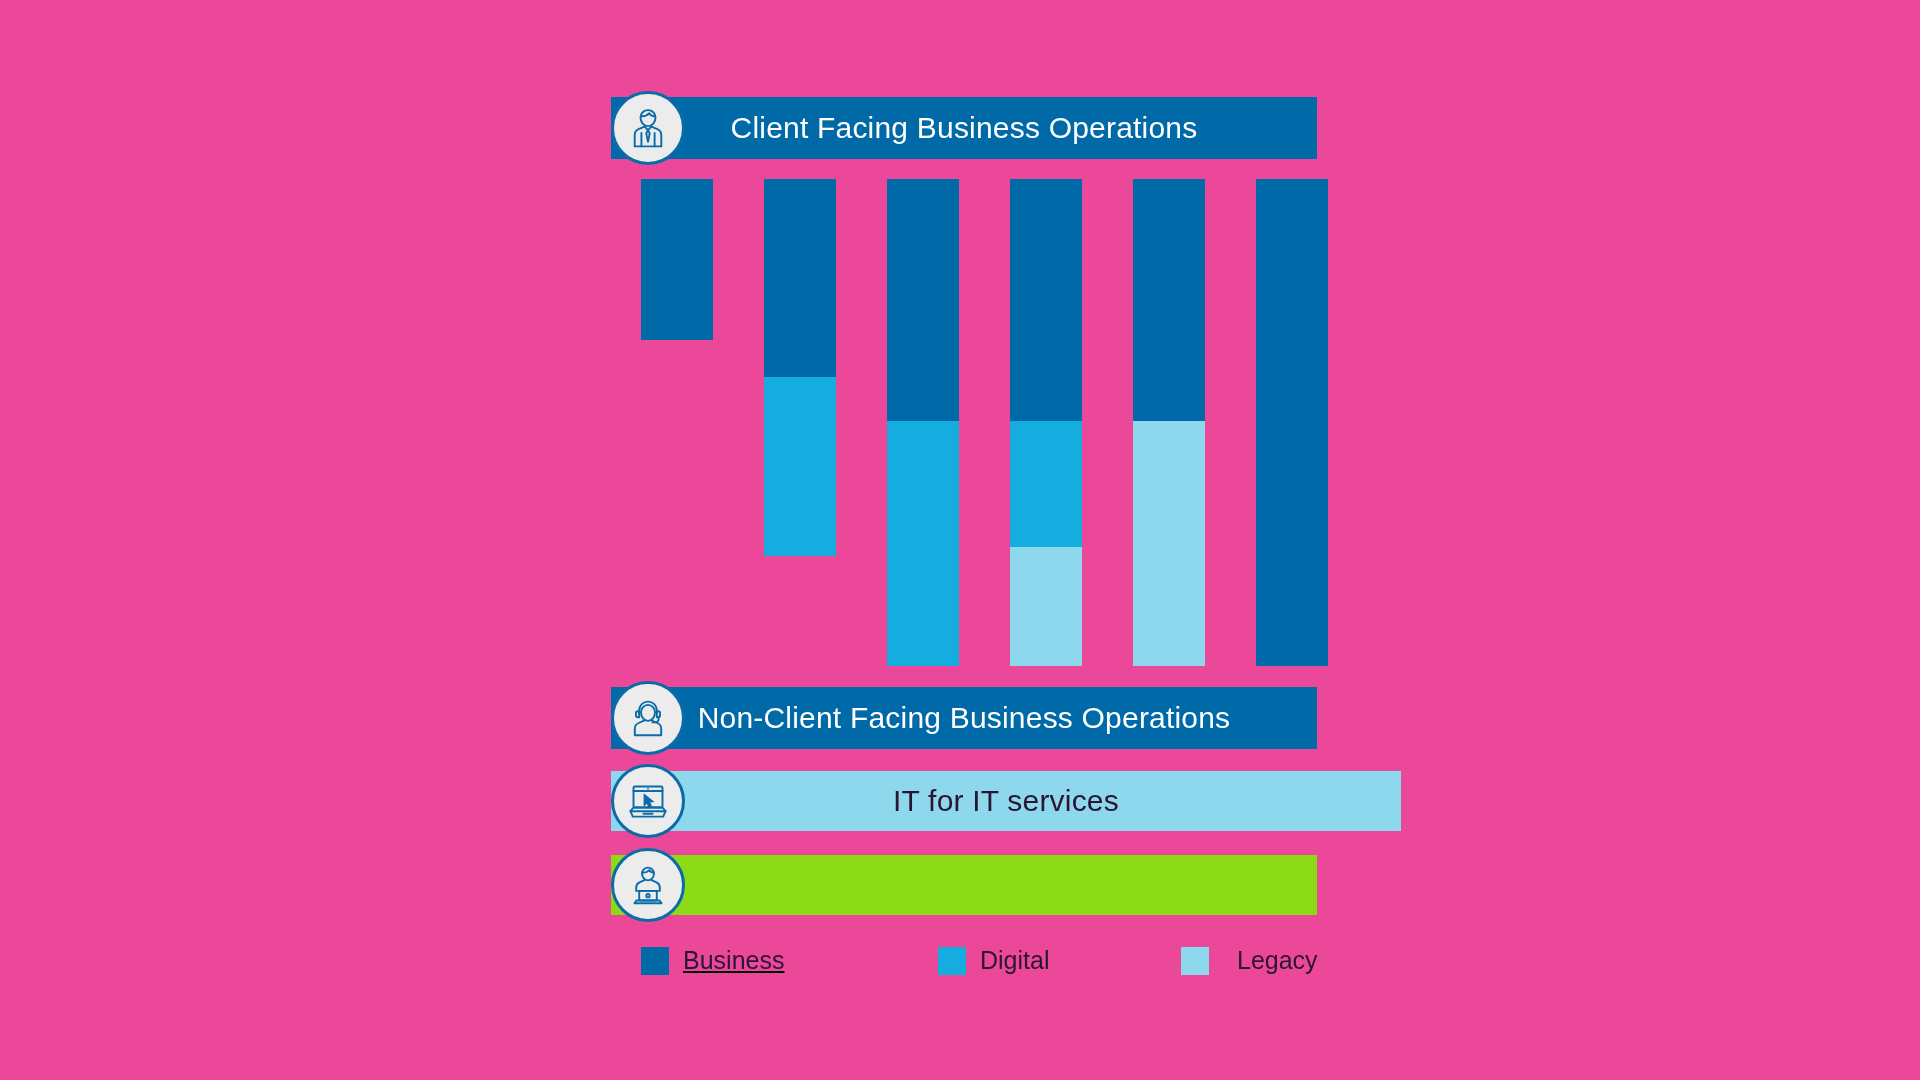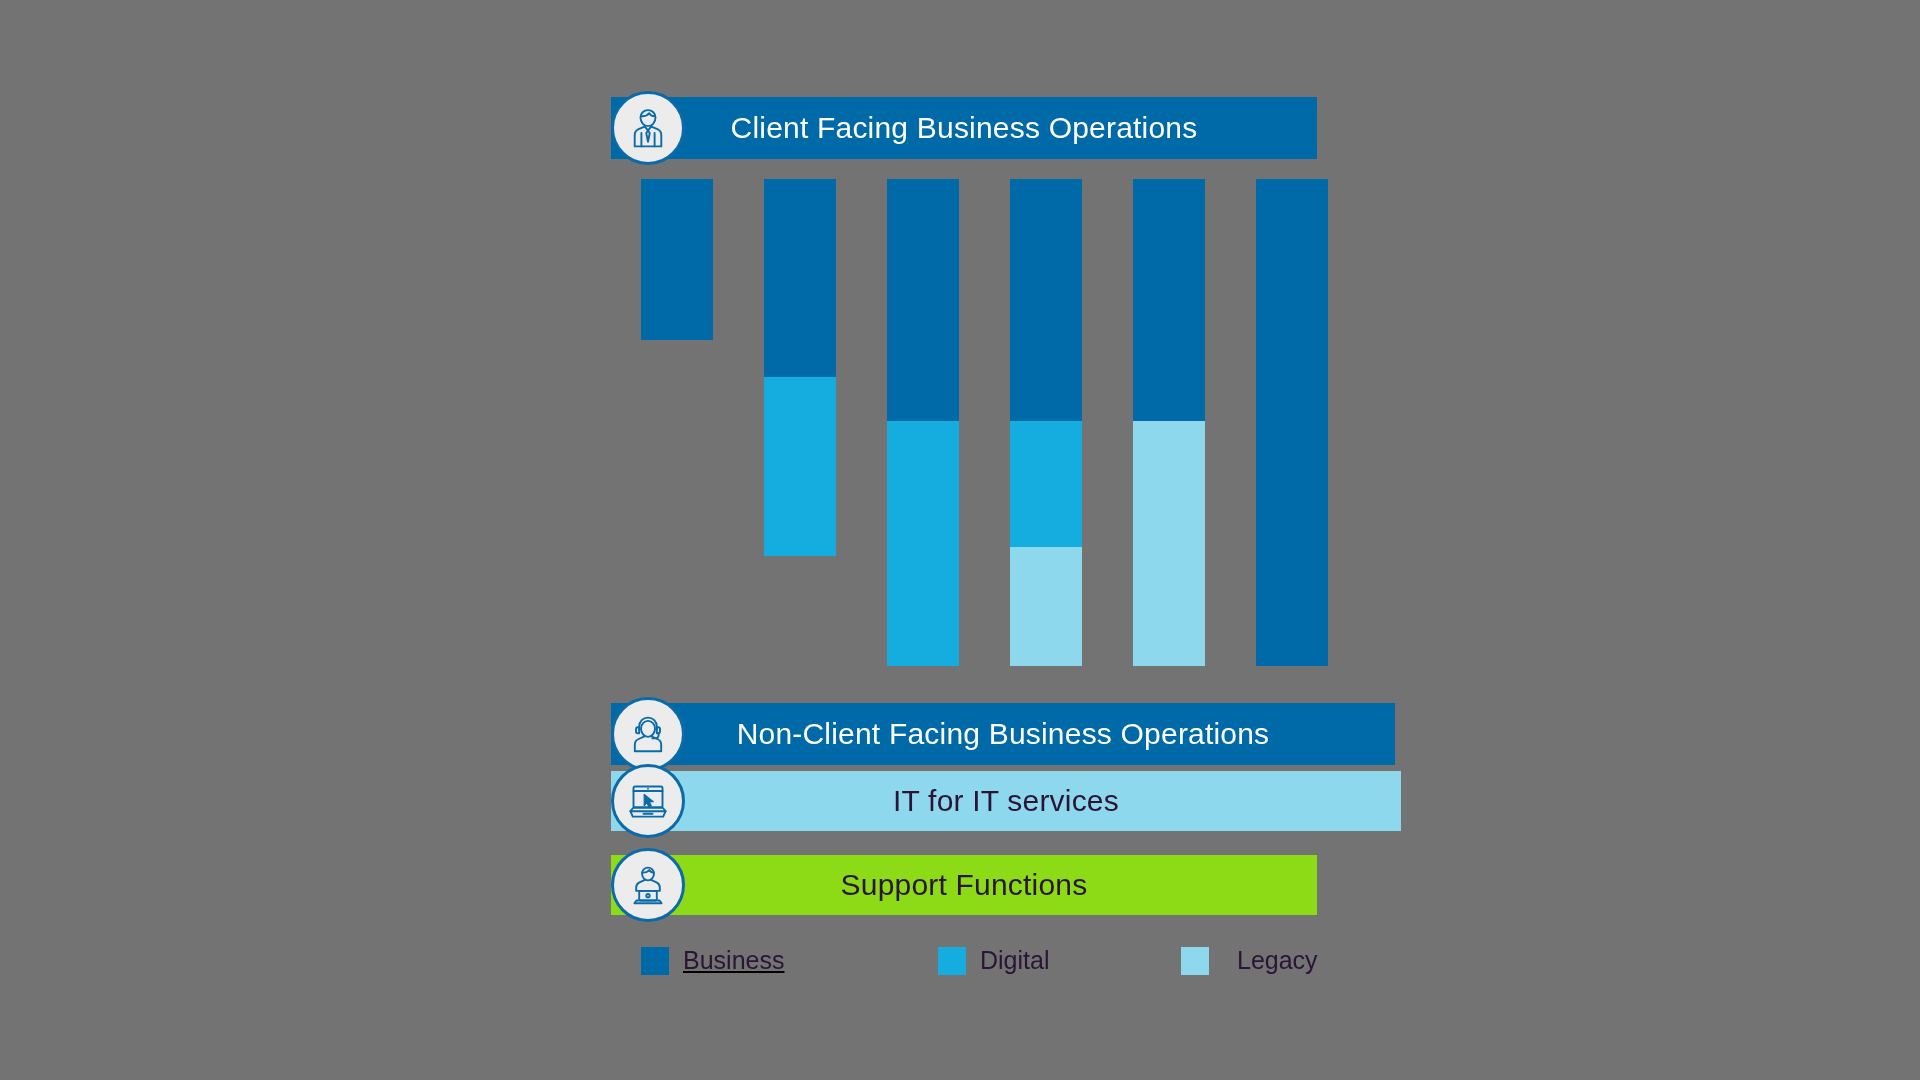--- a/index.html
+++ b/index.html
@@ -9,21 +9,21 @@
     height: 1080px;
     background: #ffffff;
     font-family: "Liberation Sans", sans-serif;
     overflow: hidden;
   }
 
   #stage {
     position: relative;
     width: 1920px;
     height: 1080px;
-    background: #737373;
+    background: #ec4899;
   }
 
   
   .band {
     position: absolute;
     display: flex;
     align-items: center;
     box-sizing: border-box;
   }
   .band-fill {
@@ -141,21 +141,21 @@
       </div>
       <div class="bar" style="left: 492px; width: 72px; top: 0px; bottom: auto; height: 487px;">
         <div class="seg" style="height: 242px; background: rgb(0, 105, 167);"></div>
         <div class="seg" style="height: 245px; background: rgb(142, 216, 238);"></div>
       </div>
       <div class="bar" style="left: 615px; width: 72px; top: 0px; bottom: auto; height: 487px;">
         <div class="seg" style="height: 487px; background: rgb(0, 105, 167);"></div>
       </div>
     </div>
 
-  <div class="band" id="band-1" style="left: 611px; top: 703px; width: 784px; height: 62px; border-radius: 19px;">
+  <div class="band" id="band-1" style="left: 611px; top: 687px; width: 706px; height: 62px; border-radius: 19px;">
     <div class="band-fill" style="background: rgb(0, 105, 167);"></div>
     <div class="band-label" style="color: rgb(255, 255, 255);">Non-Client Facing Business Operations</div>
     <div class="band-icon" style="border-color: rgb(10, 107, 168); background: rgb(236, 236, 236);">
       <svg width="52" height="52" viewBox="0 0 52 52">
         <g fill="none" stroke="#0a6ba8" stroke-width="1.9" stroke-linejoin="round" stroke-linecap="round">
           <path d="M19 20.5c0-4.2 3.1-7.6 7-7.6s7 3.4 7 7.6c0 4.6-3.1 8.4-7 8.4s-7-3.8-7-8.4z"></path>
           <path d="M17.2 21.8v-3.4c0-4.9 3.9-8.8 8.8-8.8s8.8 3.9 8.8 8.8v3.4"></path>
           <path d="M17.2 19.2h-1.4c-1 0-1.8.8-1.8 1.8v2.4c0 1 .8 1.8 1.8 1.8h1.4zM34.8 19.2h1.4c1 0 1.8.8 1.8 1.8v2.4c0 1-.8 1.8-1.8 1.8h-1.4z"></path>
           <path d="M36.6 25.2v2.1c0 1.7-1.4 3.1-3.1 3.1h-3.1"></path>
           <path d="M22.5 28.4l-5.9 2.6c-2.3 1-3.8 3.3-3.8 5.8v6.4h26.4v-6.4c0-2.5-1.5-4.8-3.8-5.8l-5.9-2.6"></path>
@@ -177,21 +177,20 @@
           <path d="M8.4 36.2h35.2l-2.4 5.4H10.8z"></path>
           <path d="M8.4 36.2l3.1-3.7h29l3.1 3.7"></path>
           <path d="M21.5 38.7h9"></path>
         </g>
       </svg>
     </div>
   </div>
 
   <div class="band" id="band-3" style="left: 611px; top: 855px; width: 706px; height: 60px;">
     <div class="band-fill" style="background: rgb(140, 219, 22);"></div>
-    <div class="band-label" style="color: rgb(43, 21, 53);">Support Functions</div>
     <div class="band-icon" style="border-color: rgb(10, 107, 168); background: rgb(236, 236, 236);">
       <svg width="52" height="52" viewBox="0 0 52 52">
         <g fill="none" stroke="#0a6ba8" stroke-width="1.9" stroke-linejoin="round" stroke-linecap="round">
           <path d="M20 14.6c0-3.3 2.7-6 6-6s6 2.7 6 6c0 3.7-2.7 6.8-6 6.8s-6-3.1-6-6.8z"></path>
           <path d="M20.4 13.6c2.1.1 5.3-.6 6.9-2.6.8 1.6 2.5 2.5 4.3 2.6"></path>
           <path d="M22.4 21.2l-4.9 2.2c-2 .9-3.3 2.9-3.3 5.1v3.4h23.6v-3.4c0-2.2-1.3-4.2-3.3-5.1l-4.9-2.2"></path>
           <rect x="17.2" y="31.9" width="17.6" height="9.6" rx="1.2"></rect>
           <circle cx="26" cy="36.7" r="1.7"></circle>
           <path d="M12.4 44.2h27.2l-2-2.7H14.4z"></path>
         </g>

